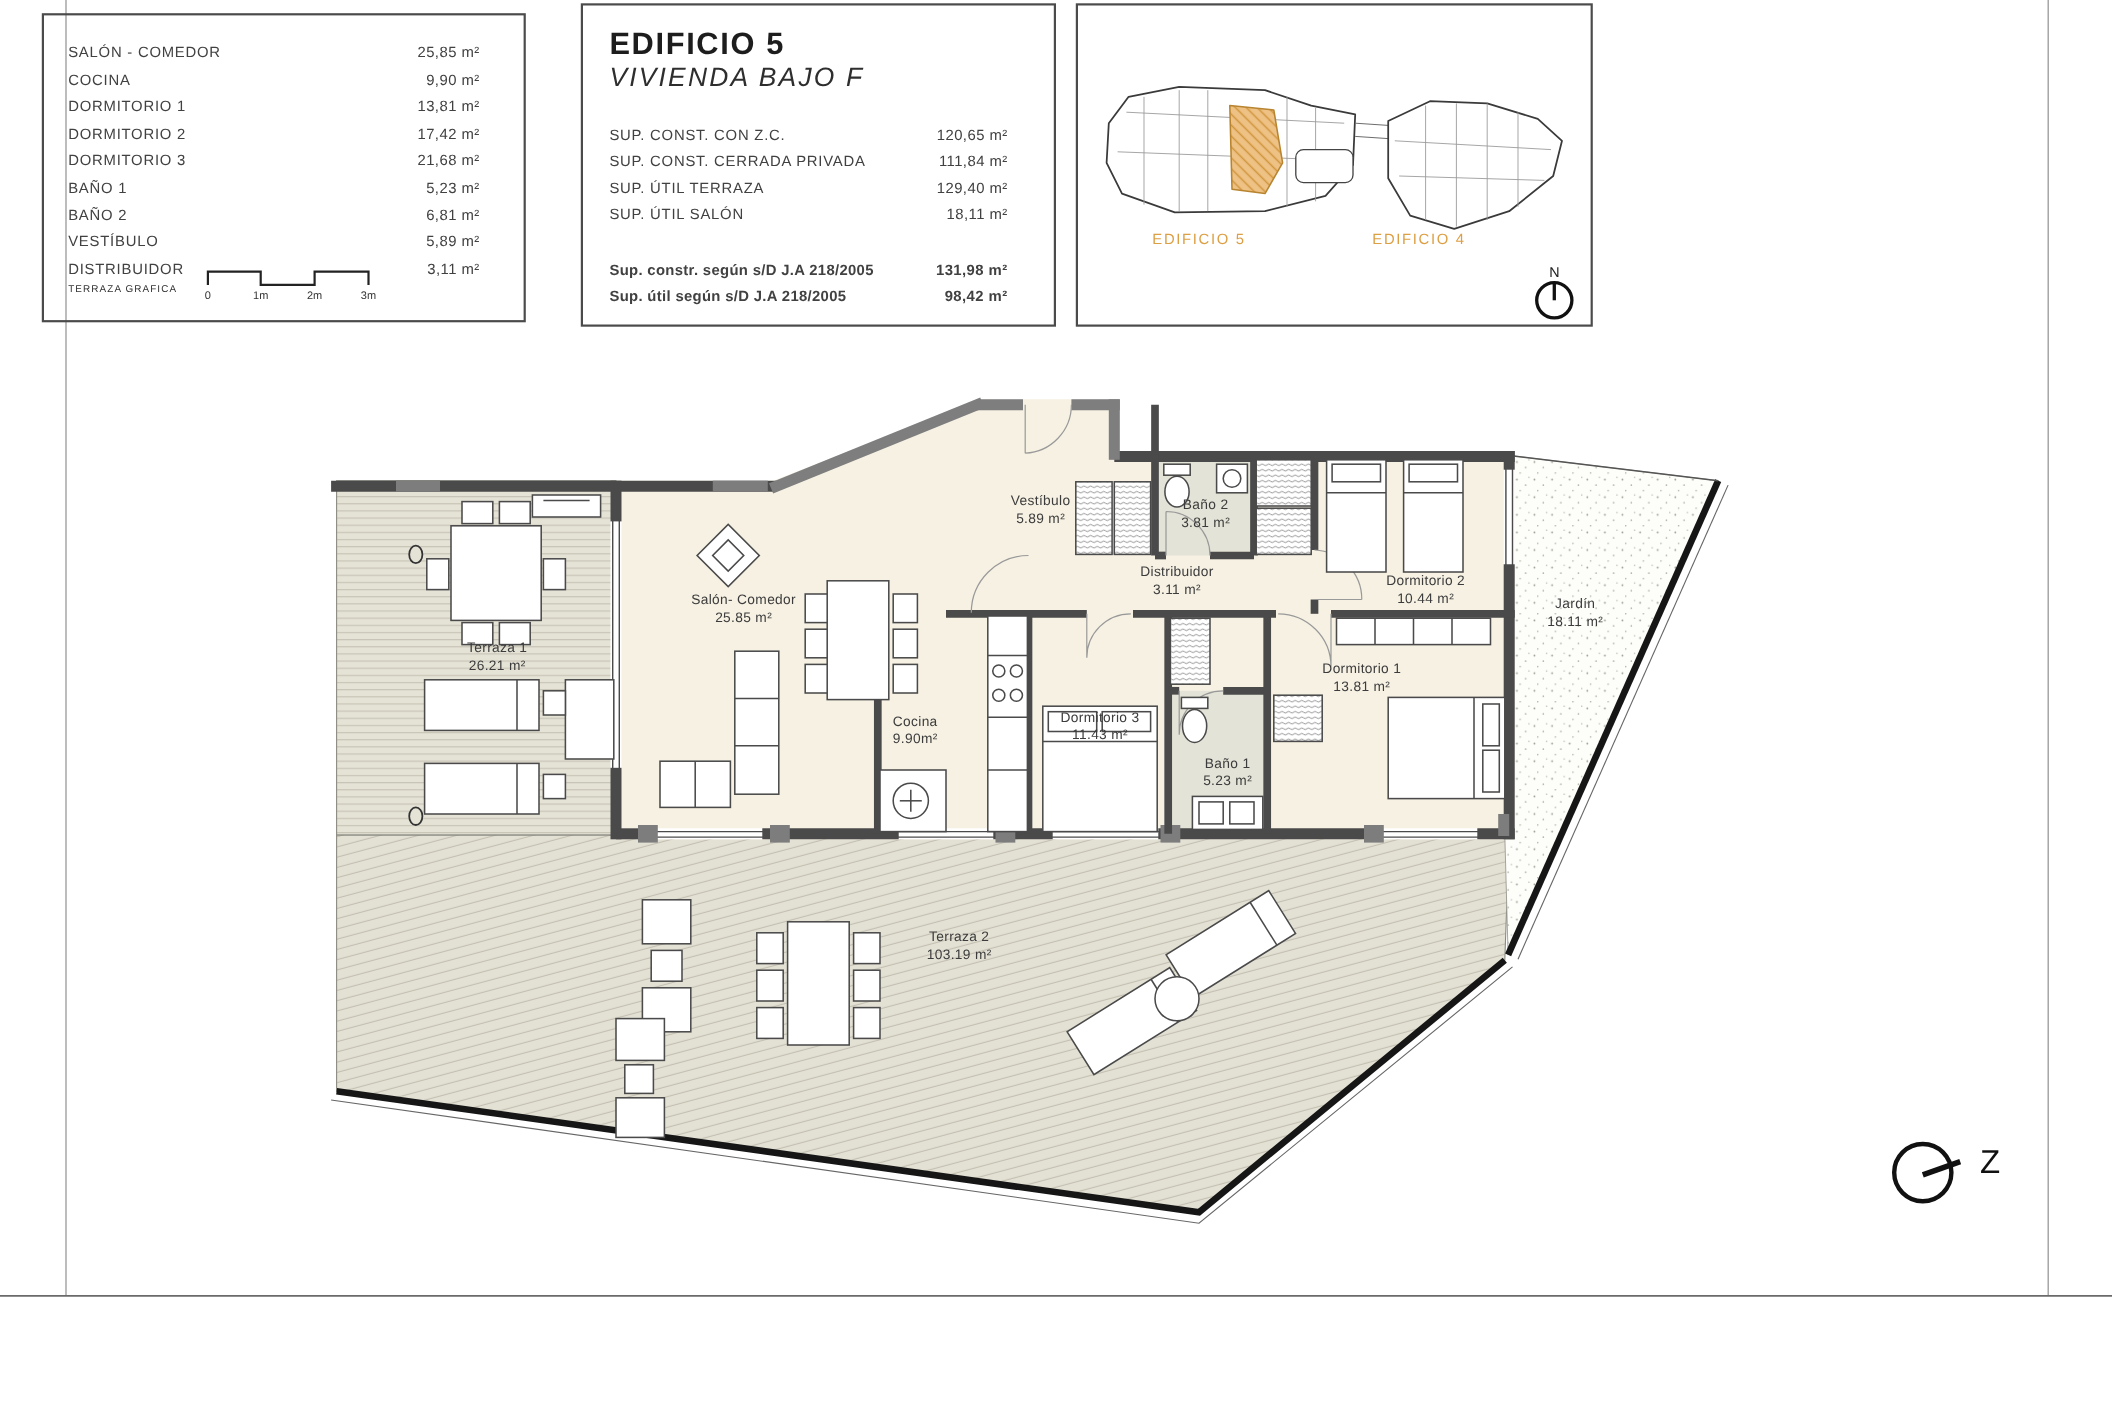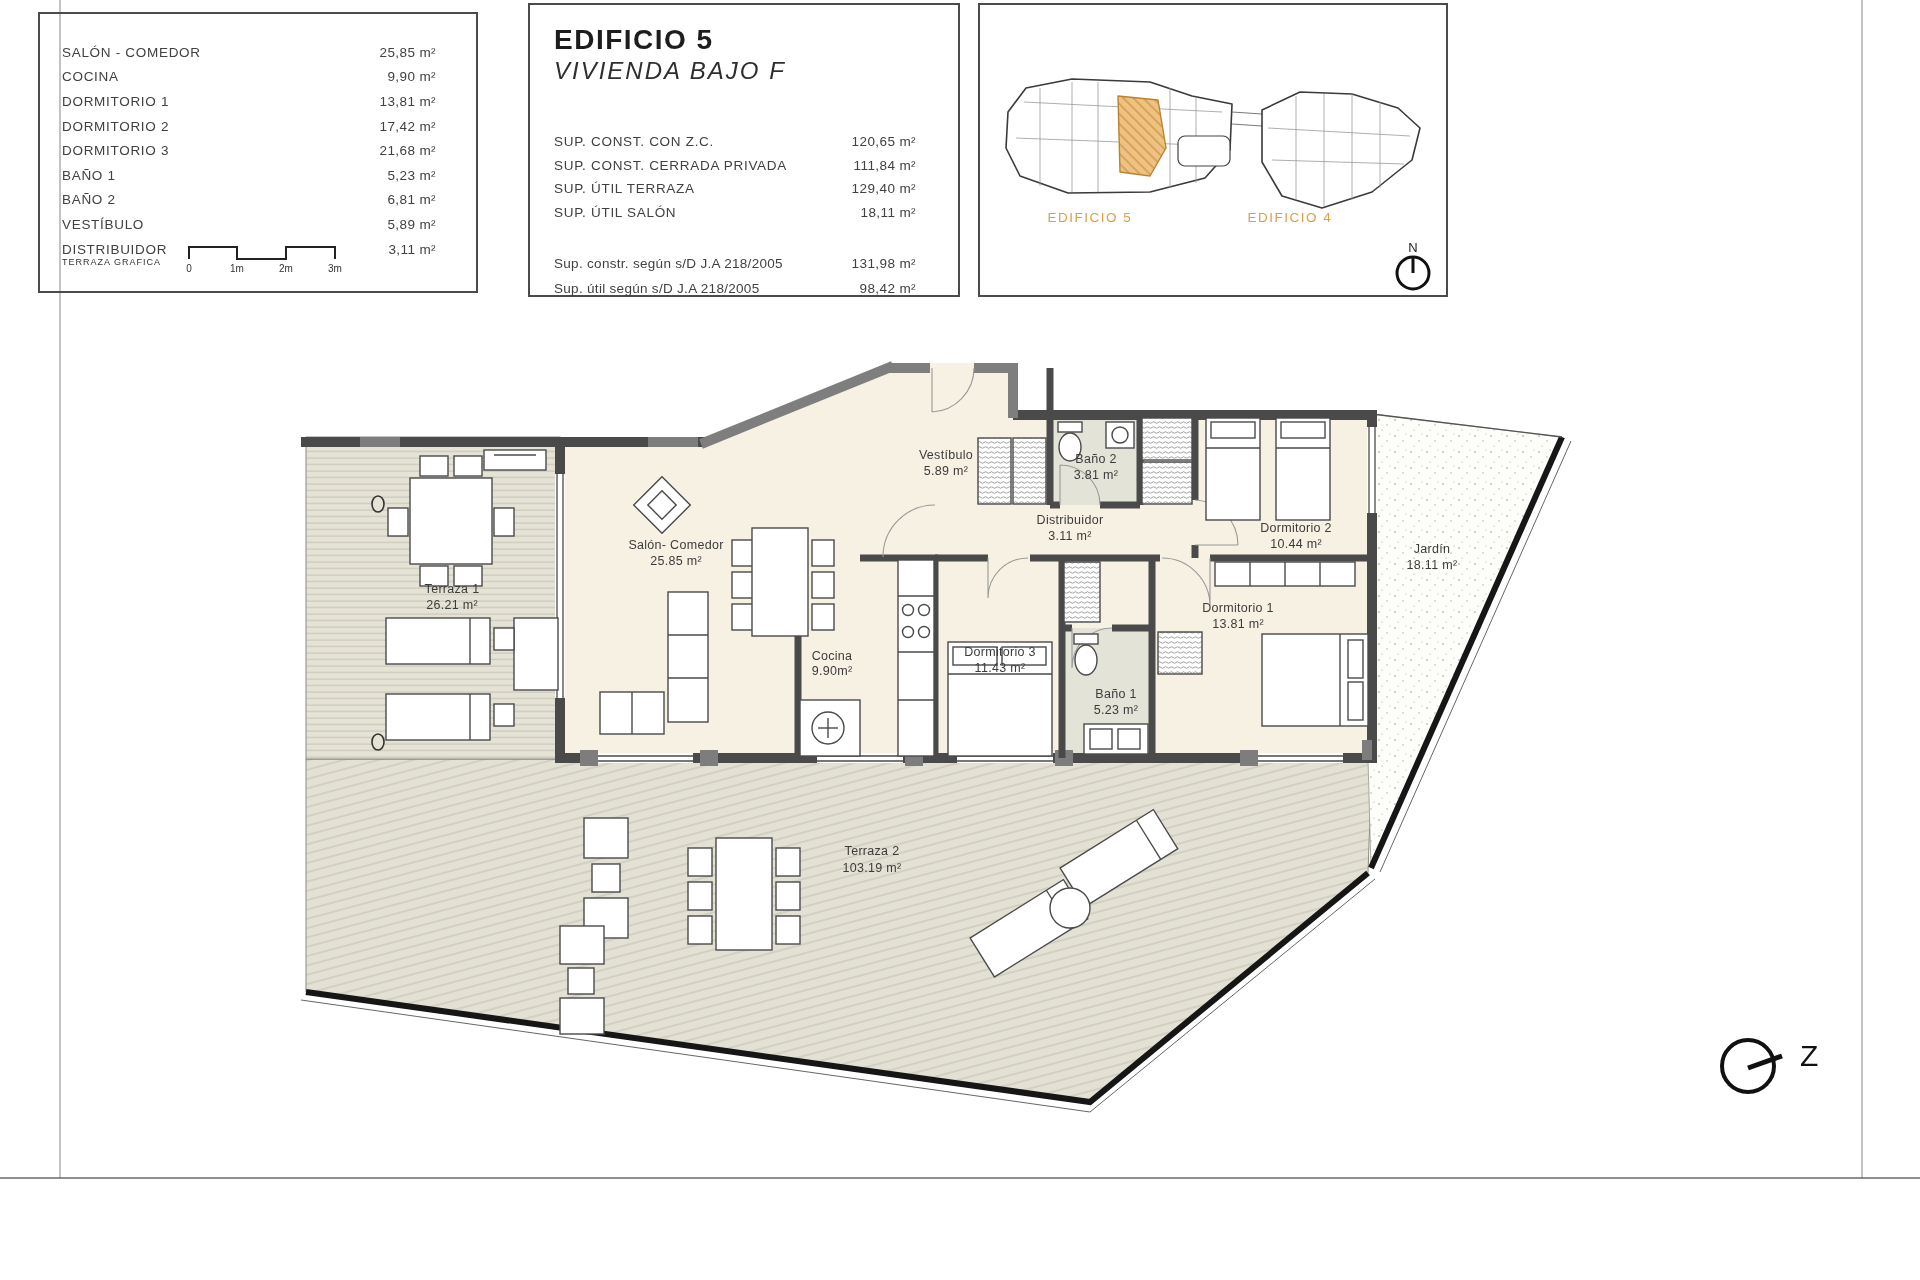--- a/index.html
+++ b/index.html
@@ -3,29 +3,29 @@
 <meta charset="utf-8">
 <style>
   html,body{margin:0;padding:0;background:#ffffff;}
   .page{position:relative;width:1920px;height:1280px;background:#fff;overflow:hidden;
         font-family:"Liberation Sans", sans-serif;color:#3f3f3f;}
   .plan-svg{position:absolute;left:0;top:0;width:1920px;height:1280px;}
   .box{position:absolute;border:2px solid #4b4b4b;box-sizing:border-box;background:transparent;}
   .left-box{left:38px;top:12px;width:440px;height:281px;padding:26px 40px 0 22px;}
   .mid-box{left:528px;top:3px;width:432px;height:294px;padding:20px 42px 0 24px;}
   .right-box{left:978px;top:3px;width:470px;height:294px;}
-  .trow{display:flex;justify-content:space-between;align-items:center;
+  .trow{display:flex;justify-content:space-between;align-items:flex-start;
         font-size:13.5px;letter-spacing:0.7px;color:#414141;height:24.6px;}
   .trow .val{text-align:right;letter-spacing:0.4px;}
   .mid-title{font-size:28px;font-weight:bold;color:#1d1d1d;letter-spacing:1.5px;line-height:1.05;}
   .mid-sub{font-size:24px;font-weight:normal;color:#2e2e2e;letter-spacing:2px;margin-top:3px;font-style:italic;}
-  .mid-rows{margin-top:44px;}
+  .mid-rows{margin-top:30px;}
   .mid-rows .trow{height:23.8px;font-size:13.5px;}
   .mid-rows2{margin-top:27px;}
-  .mid-rows2 .trow{height:24.5px;letter-spacing:0.3px;}
+  .mid-rows2 .trow{height:24.5px;letter-spacing:0.3px;font-weight:bold;}
   .escala{position:absolute;left:22px;bottom:16px;display:flex;align-items:flex-end;}
   .escala-label{font-size:9px;letter-spacing:1px;color:#333;margin-right:24px;margin-bottom:8px;}
   .scalebar{display:block;}
   .scalebar text{font-size:10px;fill:#333;font-family:"Liberation Sans",sans-serif;}
 </style>
 </head>
 <body>
 
 <div class="page">
 

